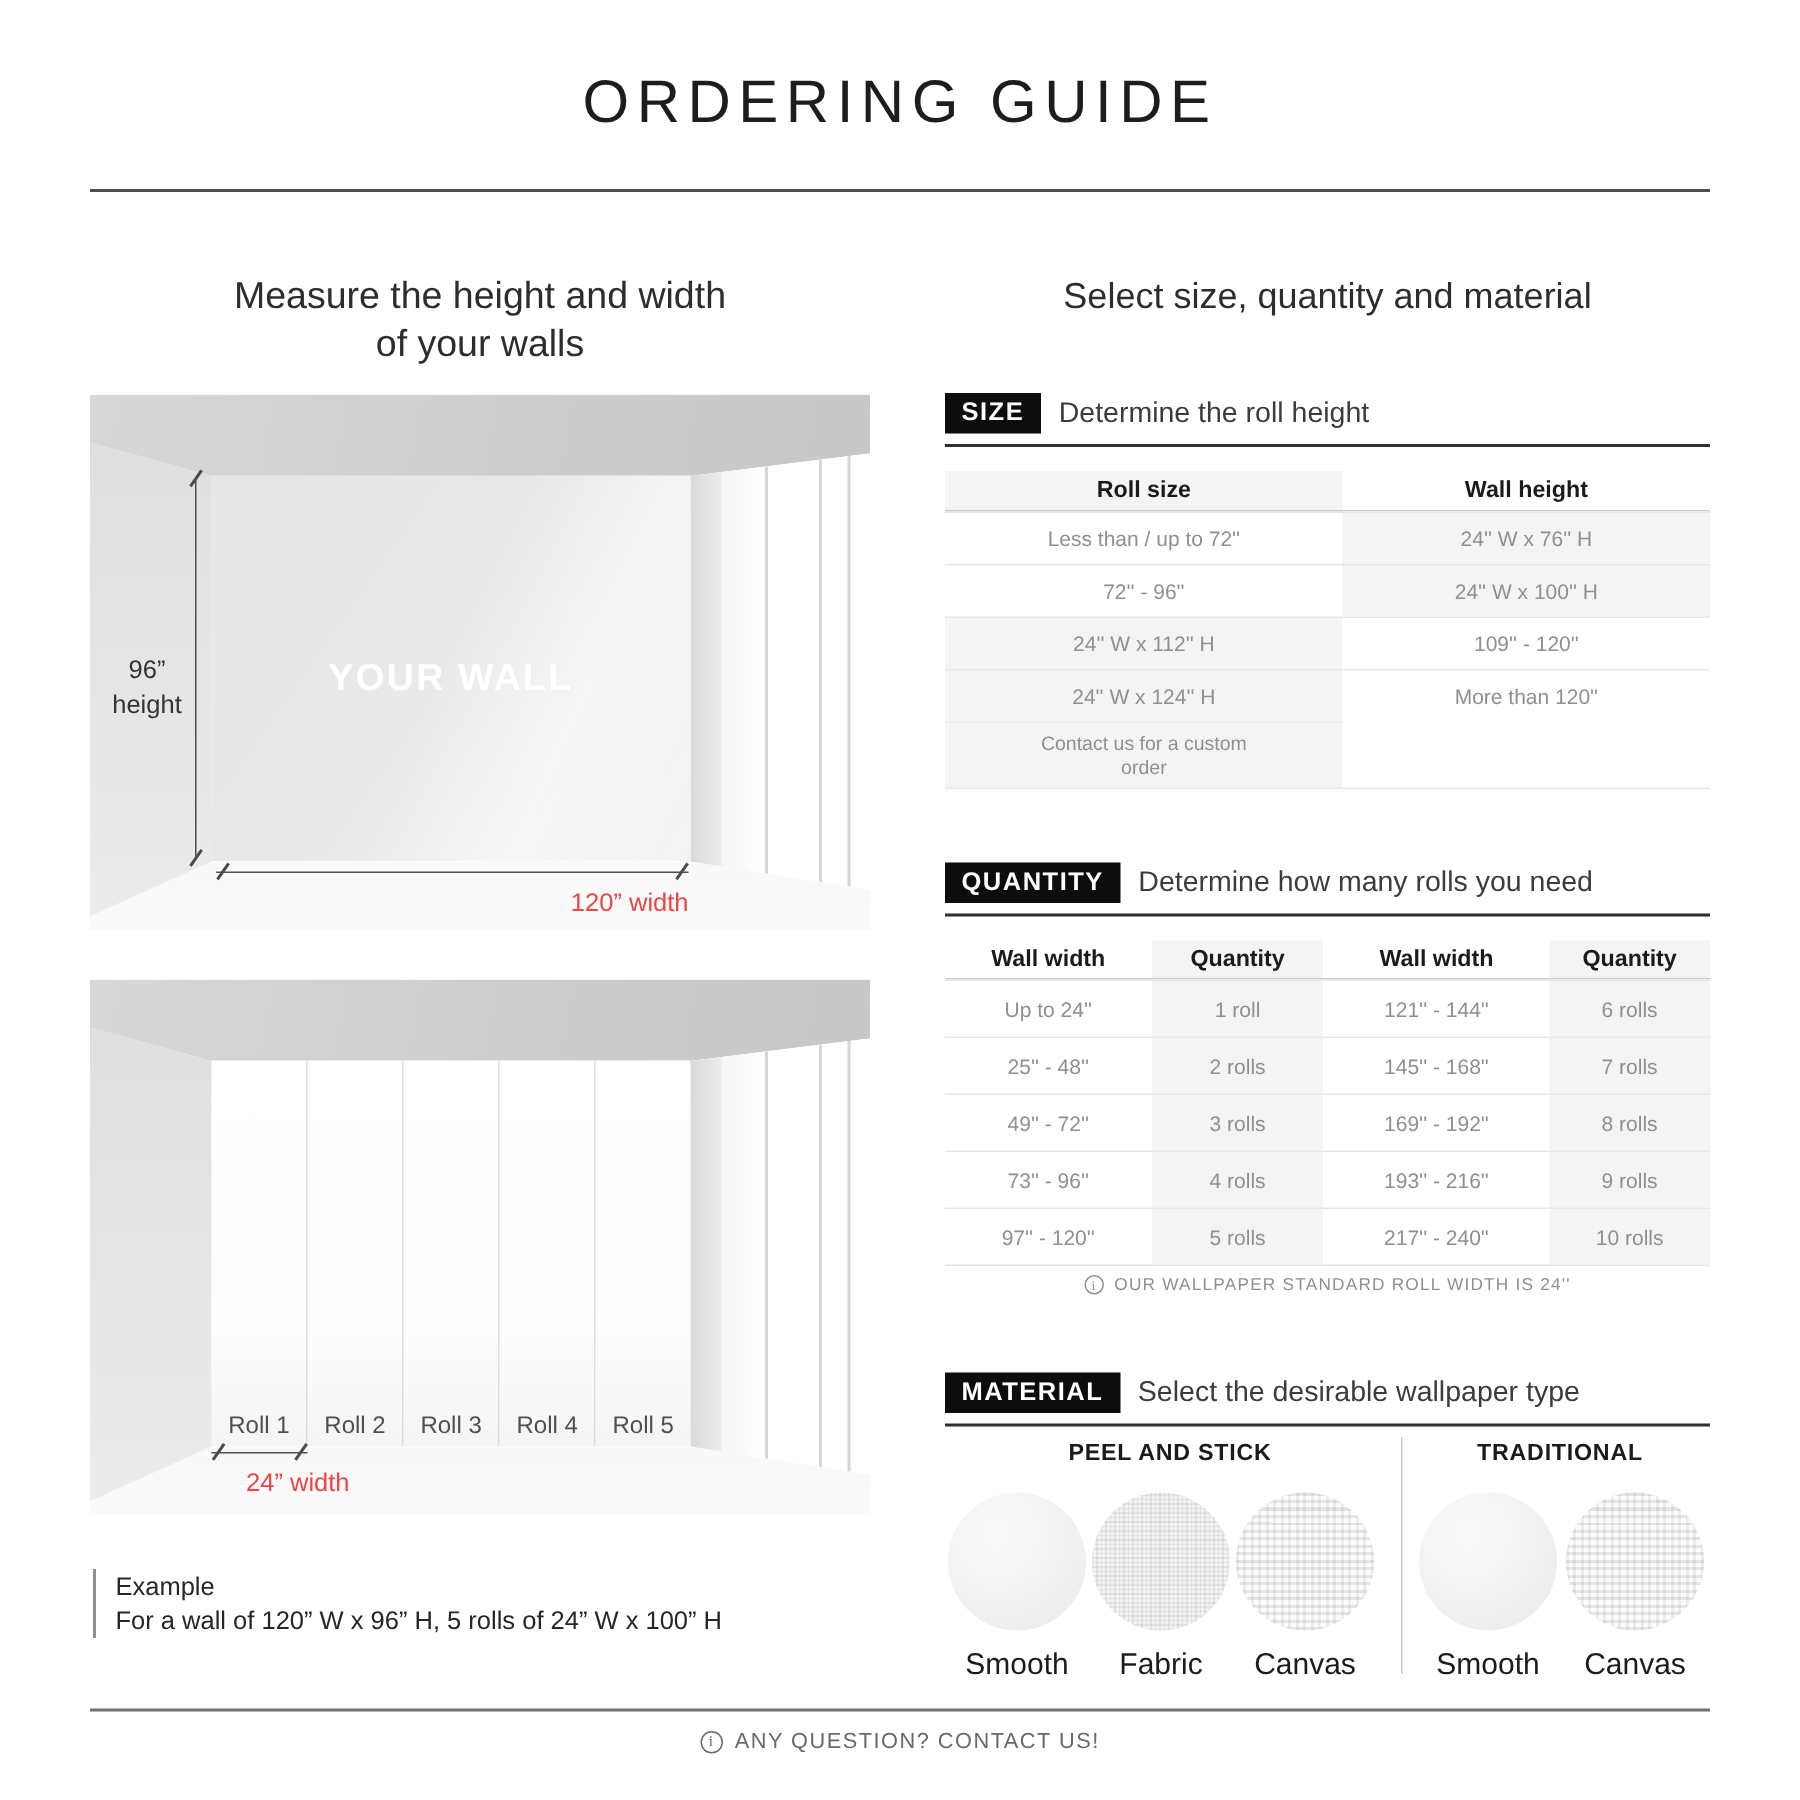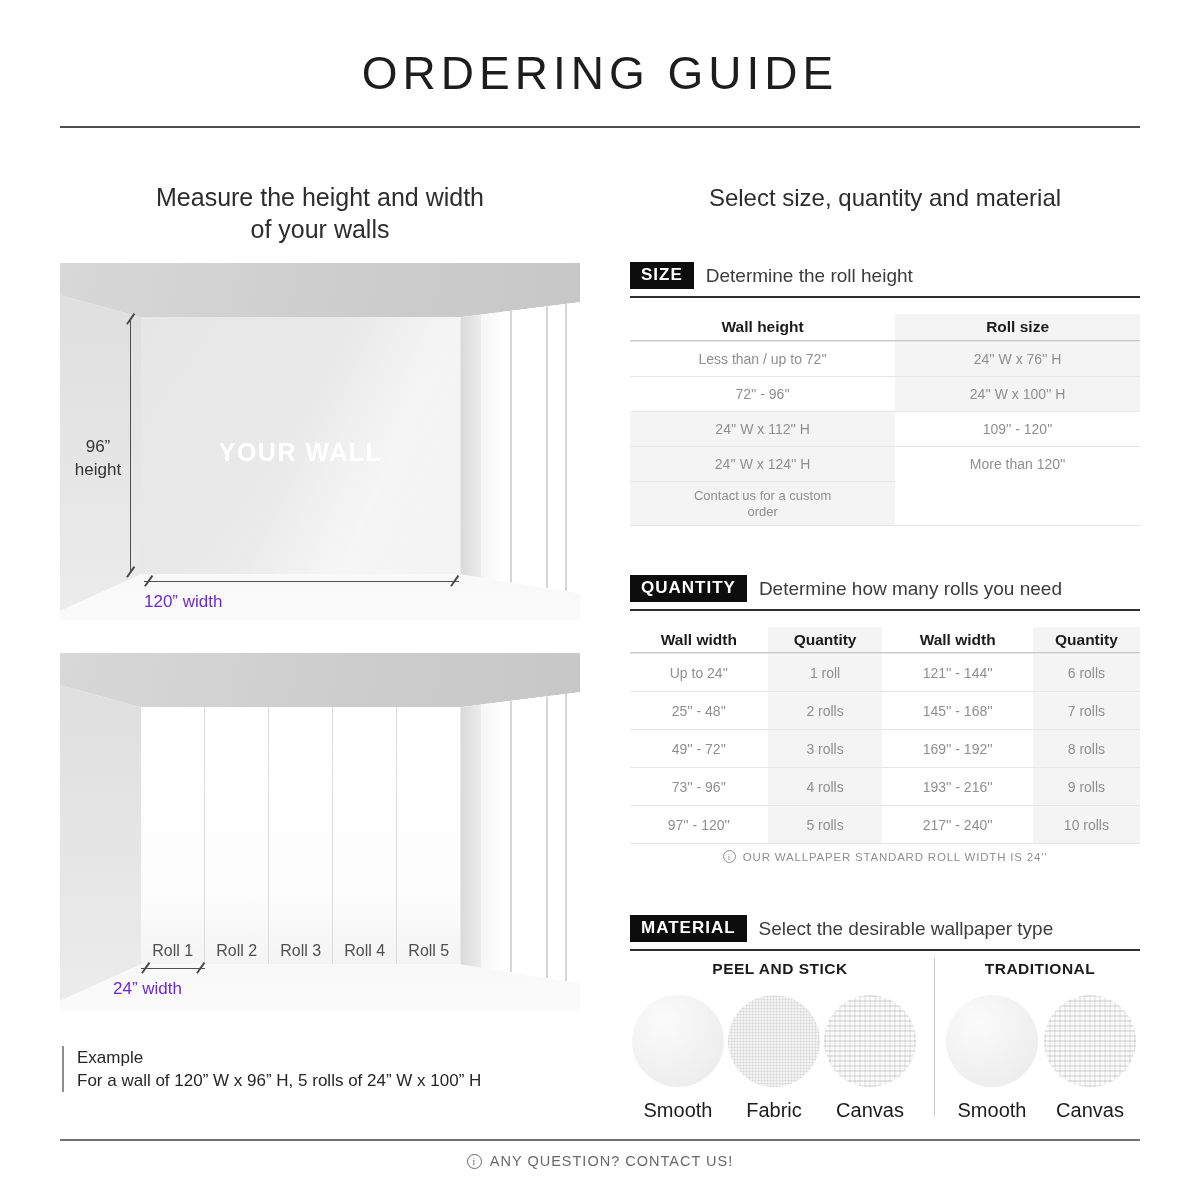--- a/index.html
+++ b/index.html
@@ -2,21 +2,21 @@
 <html><head>
 <meta charset="utf-8">
 <style>
   * { margin:0; padding:0; box-sizing:border-box; }
   html,body { background:#ffffff; }
   body { font-family:"Liberation Sans","DejaVu Sans",sans-serif; color:#2b2b2b; }
   .page { position:relative; width:1200px; height:1200px; background:#fff; overflow:hidden; }
 
   
   .title { position:absolute; top:46px; left:0; width:1200px; text-align:center;
-           font-size:46px; font-weight:400; letter-spacing:5px; color:#1d1d1d; }
+           font-size:40px; font-weight:400; letter-spacing:5px; color:#1d1d1d; }
   .rule-top { position:absolute; top:126px; left:60px; width:1080px; height:2px; background:#4d4d4d; }
 
   
   .left-heading { position:absolute; top:181px; left:60px; width:520px; text-align:center;
                   font-size:25px; line-height:32px; color:#2d2d2d; }
   .right-heading { position:absolute; top:184px; left:630px; width:510px; text-align:center;
                    font-size:24px; color:#2d2d2d; }
 
   
   .room { position:absolute; left:60px; width:520px; height:357px; background:#fff; }
@@ -47,22 +47,22 @@
   .dim-h { position:absolute; left:84px; top:318px; width:315px; height:1px; background:#4f4f4f; }
   .dim-h--small { left:81px; top:315px; width:64px; }
   .tick { position:absolute; width:13px; height:1.5px; background:#4a4a4a; }
   .dim-v .tick { left:-6px; transform:rotate(-55deg); }
   .dim-v .t-a { top:-1px; } .dim-v .t-b { bottom:-1px; }
   .dim-h .tick { top:-1px; transform:rotate(-55deg); }
   .dim-h .t-a { left:-2px; } .dim-h .t-b { right:-2px; }
   .dim-v-label { position:absolute; left:0; top:172px; width:76px; text-align:center;
                  font-size:17px; line-height:23px; color:#333; }
   .dim-v-label .ln { display:block; }
-  .dim-h-label { position:absolute; left:84px; top:329px; width:315px; text-align:left;
-                 font-size:17px; color:#6d28d9; }
+  .dim-h-label { position:absolute; left:84px; top:329px; width:315px; text-align:right;
+                 font-size:17px; color:#ef4444; }
   .dim-h-label--small { left:53px; top:326px; width:120px; }
   .wall-text { position:absolute; left:81px; top:175px; width:319px; text-align:center;
                font-size:25px; font-weight:700; letter-spacing:1.5px; color:#ffffff; }
 
   
   .panels { position:absolute; left:15.6%; top:15.2%; width:61.4%; height:72%; display:flex; }
   .panel { position:relative; flex:1; background:linear-gradient(180deg,#ffffff 0%,#fdfdfd 70%,#f4f4f4 100%);
            border-right:1px solid #dcdcdc; }
   .panel:last-child { border-right:none; }
   .roll-label { position:absolute; left:0; bottom:4px; width:100%; text-align:center;
@@ -199,22 +199,22 @@
   <div class="example">
     <div>Example</div>
     <div>For a wall of 120” W x 96” H, 5 rolls of 24” W x 100” H</div>
   </div>
 
   <div class="section-head head-size">
     <span class="badge">SIZE</span>
     <span class="section-sub">Determine the roll height</span>
   </div>
   <div class="tbl tbl-size">
+    <div class="th alt">Roll size</div>
     <div class="th">Wall height</div>
-    <div class="th alt">Roll size</div>
     <div class="td">Less than / up to 72''</div>
     <div class="td alt">24'' W x 76'' H</div>
     <div class="td">72'' - 96''</div>
     <div class="td alt">24'' W x 100'' H</div>
     <div class="td alt">24'' W x 112'' H</div>
     <div class="td">109'' - 120''</div>
     <div class="td alt">24'' W x 124'' H</div>
     <div class="td">More than 120''</div>
     <div class="td alt">
         <span class="narrow">Contact us for a custom order</span>

